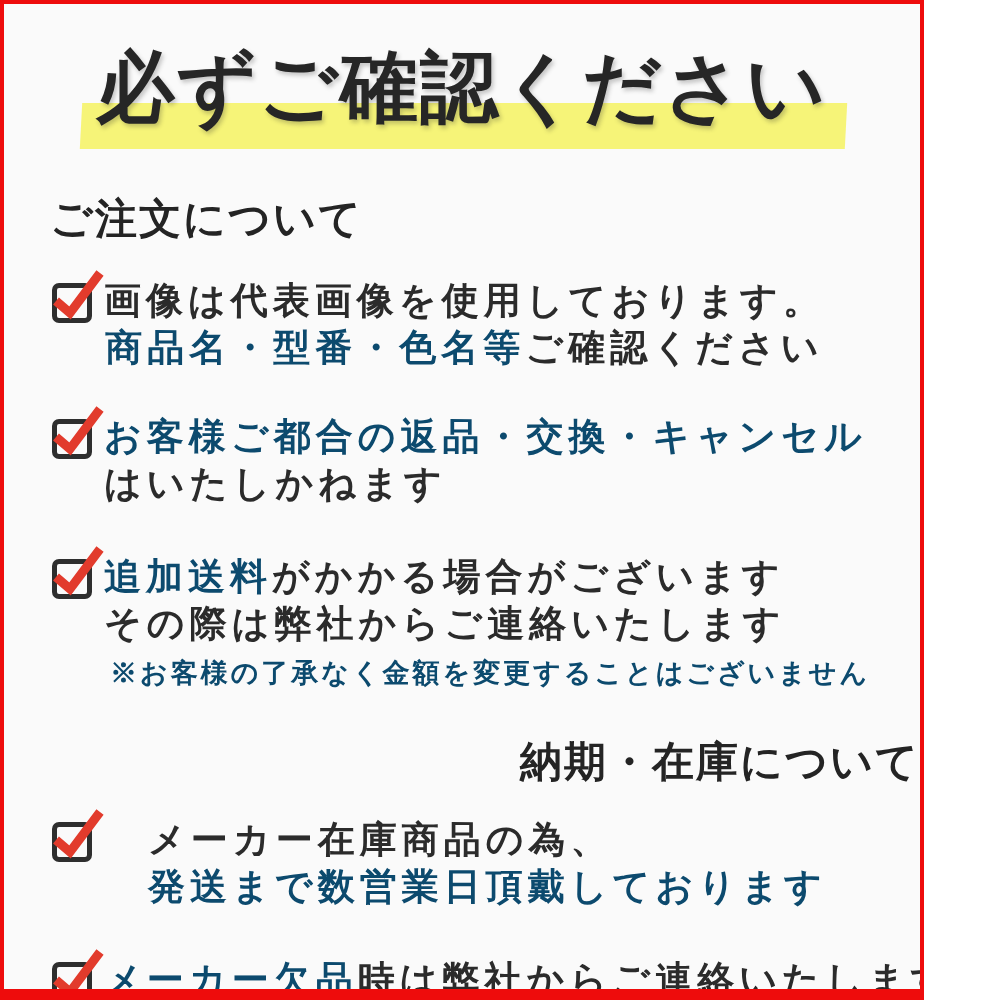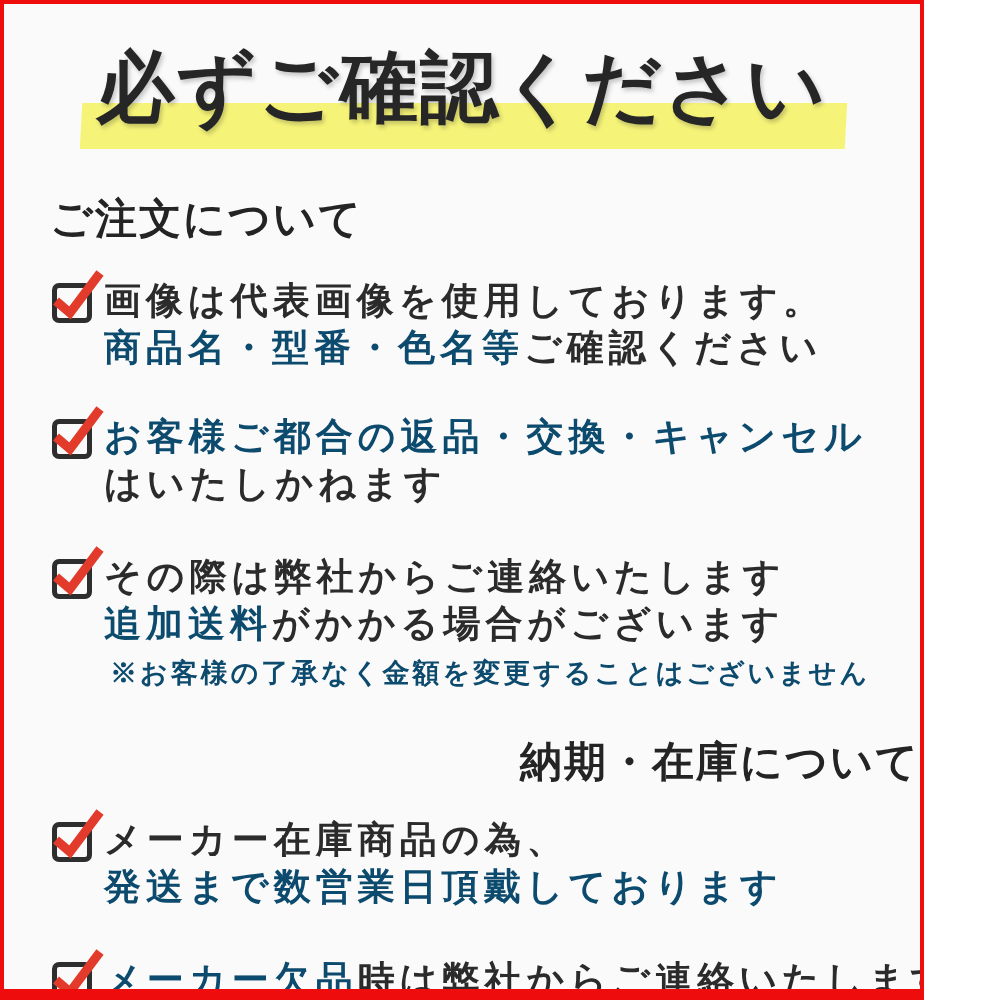--- a/index.html
+++ b/index.html
@@ -25,24 +25,24 @@
     position:absolute;left:-16px;right:-18px;bottom:-8px;height:46px;
     background:#f6f478;transform:skewX(-3deg);z-index:0;
   }
   .title .txt{position:relative;z-index:1;}
   .sec-heading{
     margin:50px 0 0 46px;
     font-size:42px;font-weight:700;letter-spacing:2px;color:#242424;
     white-space:nowrap;
   }
   .item{display:flex;align-items:flex-start;margin-left:48px;}
-  .mt-a{margin-top:30px;}
+  .mt-a{margin-top:30px;text-align:center;}
   .mt-b{margin-top:42px;}
   .mt-c{margin-top:46px;}
-  .mt-d{margin-top:26px;}
+  .mt-d{margin-top:26px;gap:44px;}
   .checkbox{
     flex:0 0 auto;
     width:30px;height:30px;
     border:5px solid #2e2e2e;border-radius:7px;
     position:relative;margin-top:6px;
     background:transparent;
   }
   .checkbox svg{position:absolute;left:-9px;top:-21px;width:56px;height:56px;overflow:visible;}
   .lines{
     margin-left:12px;
@@ -104,24 +104,24 @@
   </div>
 
   <div class="item mt-c">
     <span class="checkbox">
       <svg viewBox="0 0 56 56">
         <path d="M8 34 L22 46 L52 6" fill="none" stroke="#e23b2c" stroke-width="9"></path>
       </svg>
     </span>
     <div class="lines">
       <div class="line">
-        <span>その際は弊社からご連絡いたします</span>
+        <span class="red">追加送料</span><span>がかかる場合がございます</span>
       </div>
       <div class="line">
-        <span class="red">追加送料</span><span>がかかる場合がございます</span>
+        <span>その際は弊社からご連絡いたします</span>
       </div>
       <div class="note red">※お客様の了承なく金額を変更することはございません</div>
     </div>
   </div>
 
   <div class="sec-heading" style="margin-top:44px;text-align:right;">納期・在庫について</div>
 
   <div class="item mt-d">
     <span class="checkbox">
       <svg viewBox="0 0 56 56">

